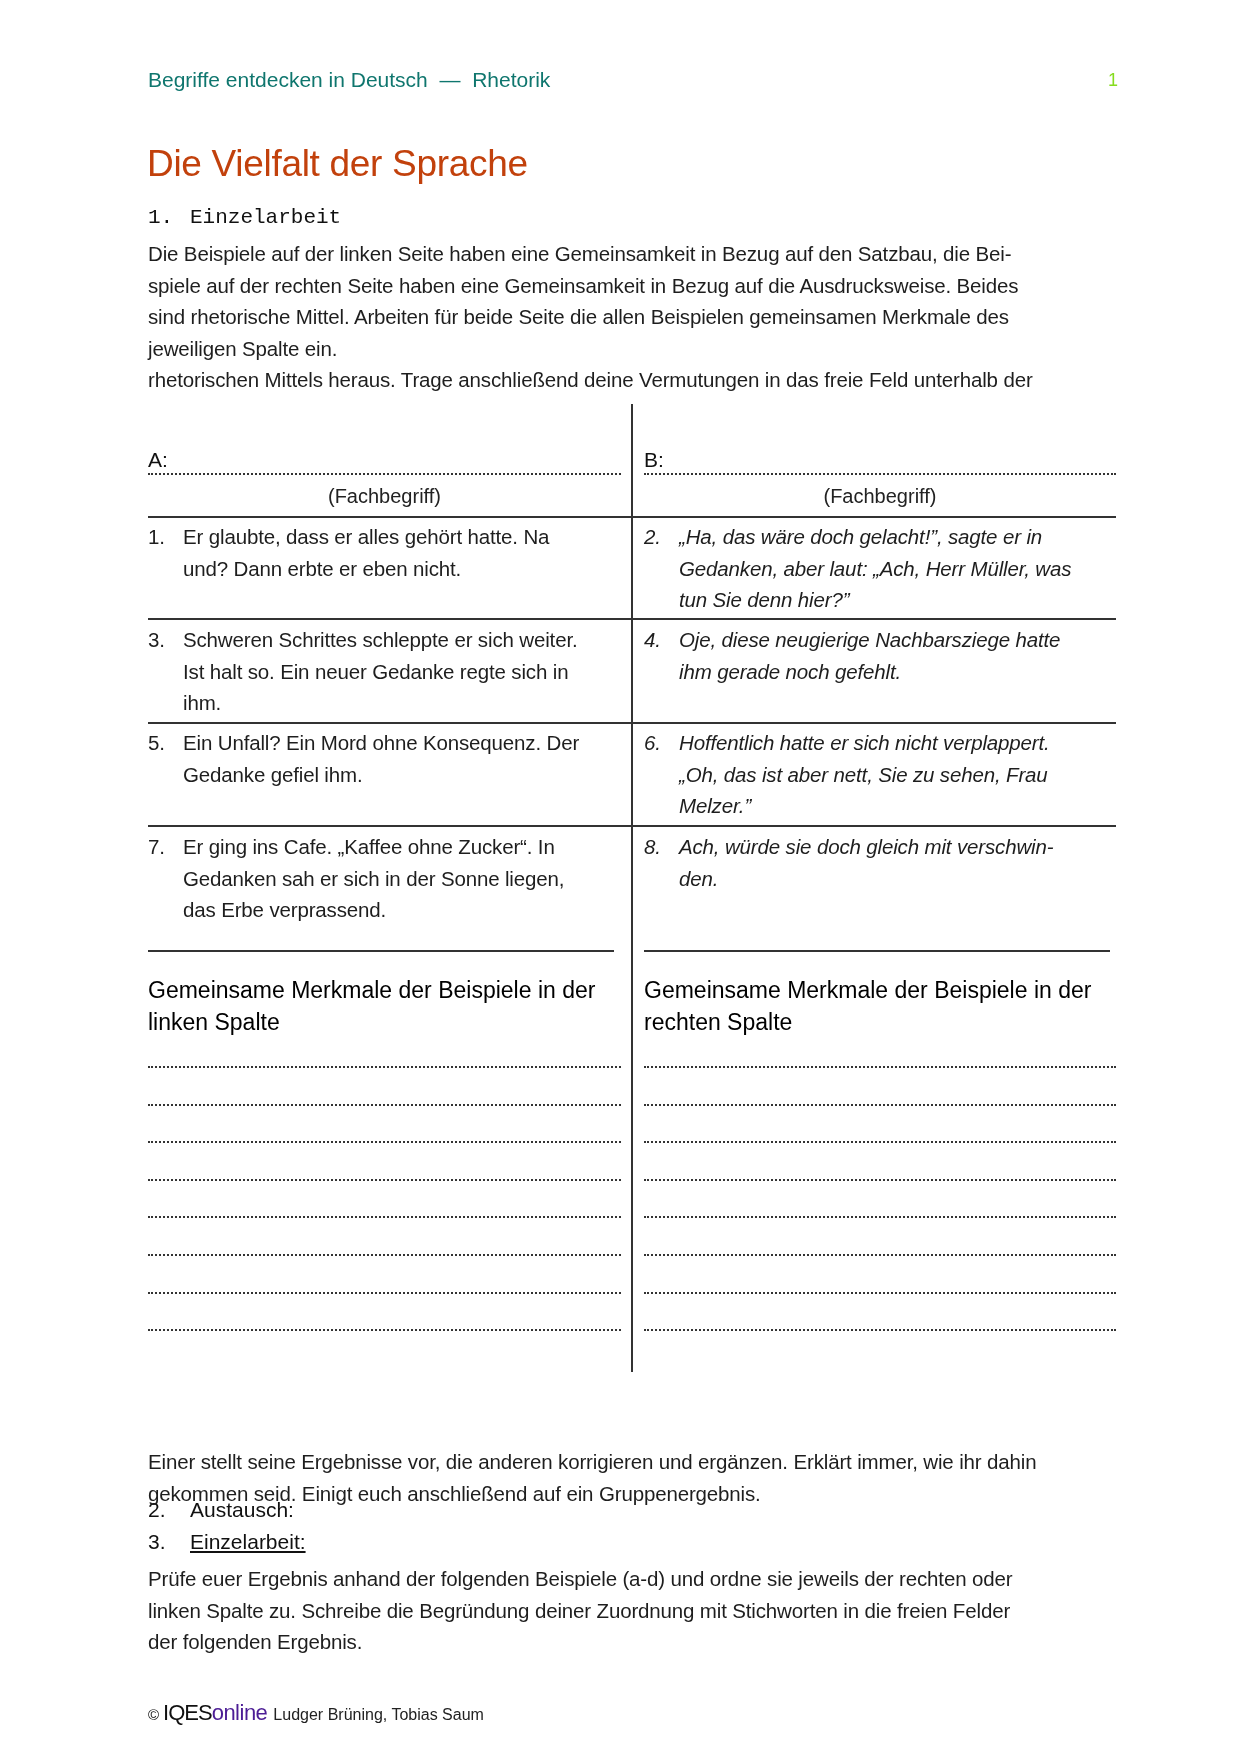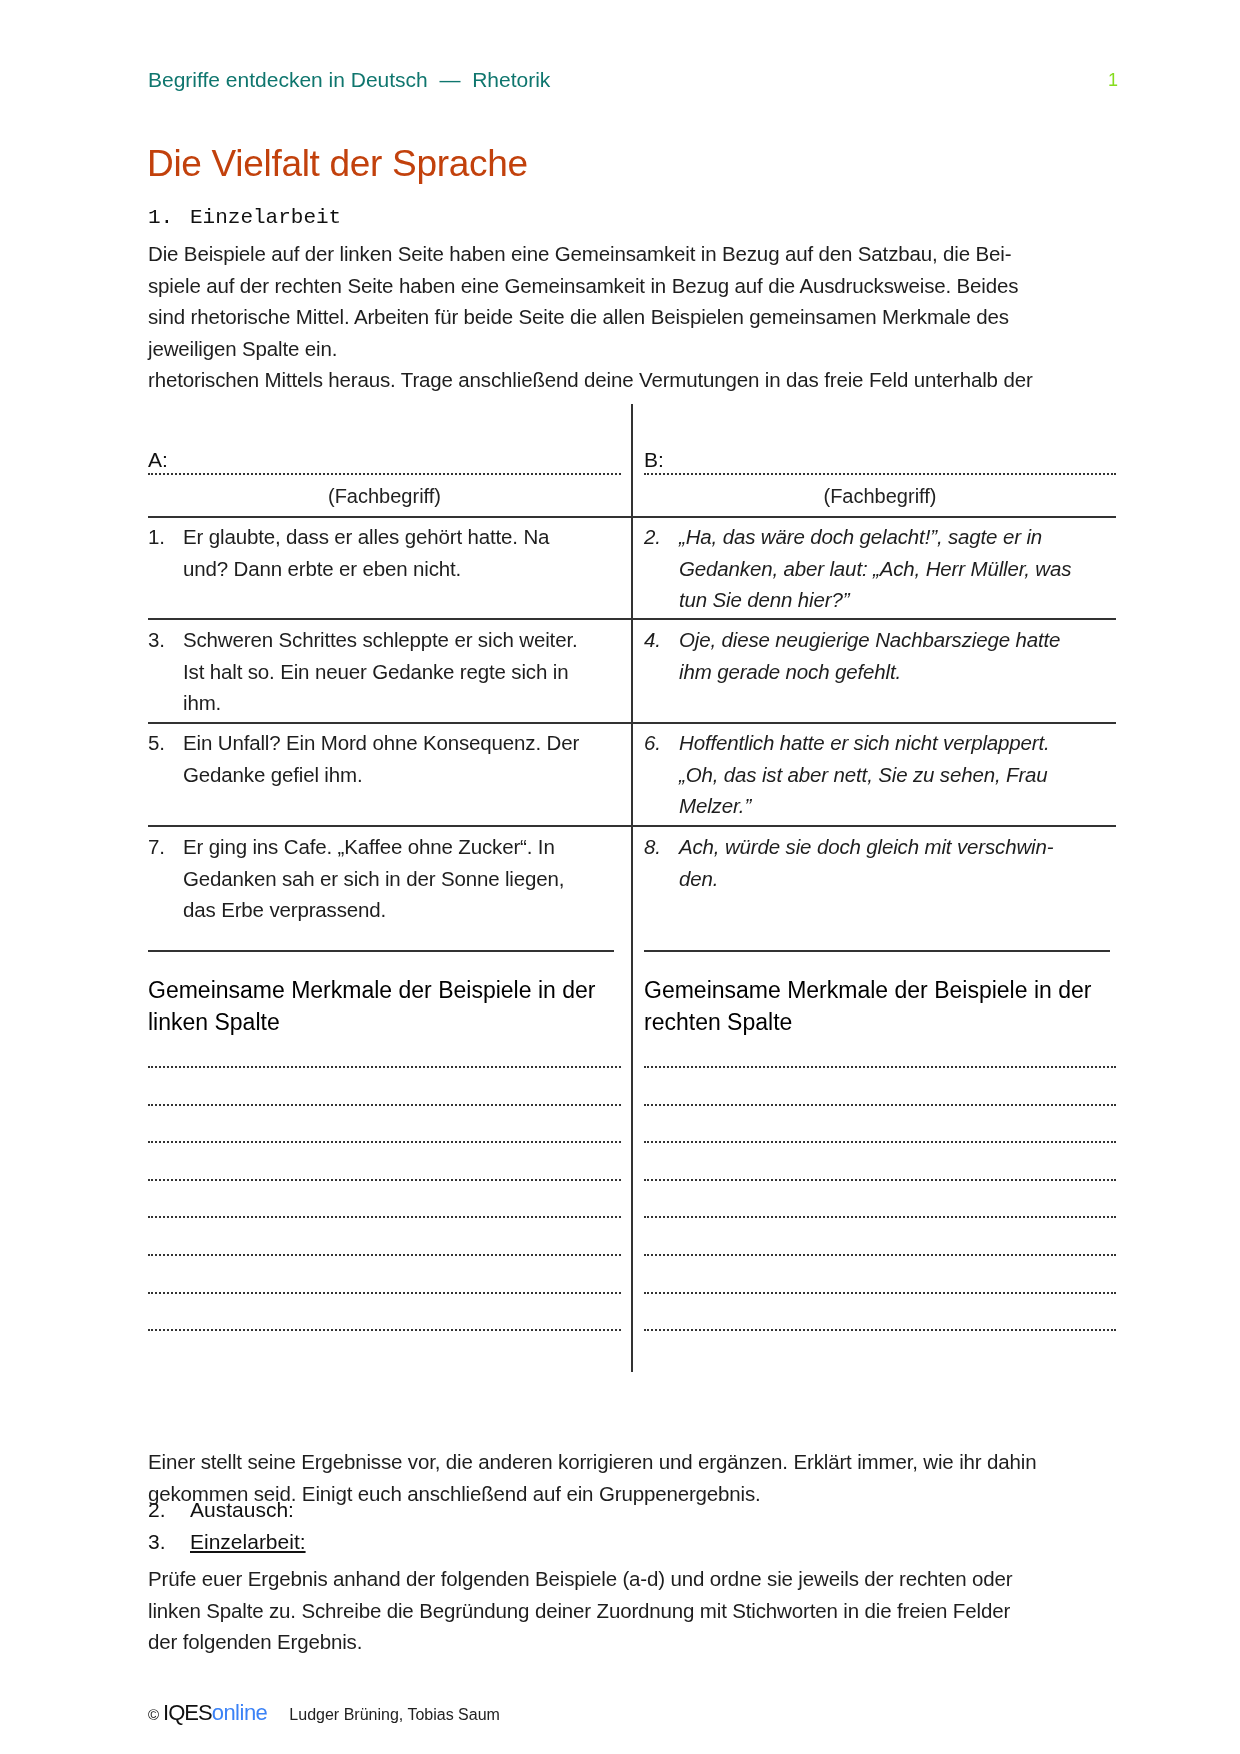--- a/index.html
+++ b/index.html
@@ -20,21 +20,21 @@
   .hrule { height: 0; border-bottom: 2px solid #333; }
   .fach { font-size: 20px; color: #222; text-align: center; }
   .cell { font-size: 20.5px; line-height: 31.5px; color: #1e1e1e; display: flex; letter-spacing: -0.15px; }
   .cell .n { width: 35px; flex: none; }
   .cell .t { flex: 1; }
   .cell.italic { font-style: italic; }
   .merk { font-size: 23px; line-height: 31.5px; color: #000000; }
   .footer { left: 148px; top: 1700px; font-size: 18px; display: flex; align-items: baseline; }
   .footer .copy { font-size: 15px; margin-right: 4px; color: #111; }
   .footer .iqes { font-size: 22px; color: #111; letter-spacing: -1px; }
-  .footer .online { font-size: 22px; color: #3b82f6; margin-right: 22px; letter-spacing: -0.5px; text-align: right; }
+  .footer .online { font-size: 22px; color: #4c1d95; margin-right: 6px; letter-spacing: -0.5px; text-align: right; }
   .footer .authors { font-size: 16px; color: #222; }
 </style>
 </head>
 <body>
 
 <div class="abs header"><span>Begriffe entdecken in Deutsch</span>  <span>—</span>  <span>Rhetorik</span></div>
 <div class="abs pagenum">1</div>
 
 <div class="abs title">Die Vielfalt der Sprache</div>
 

